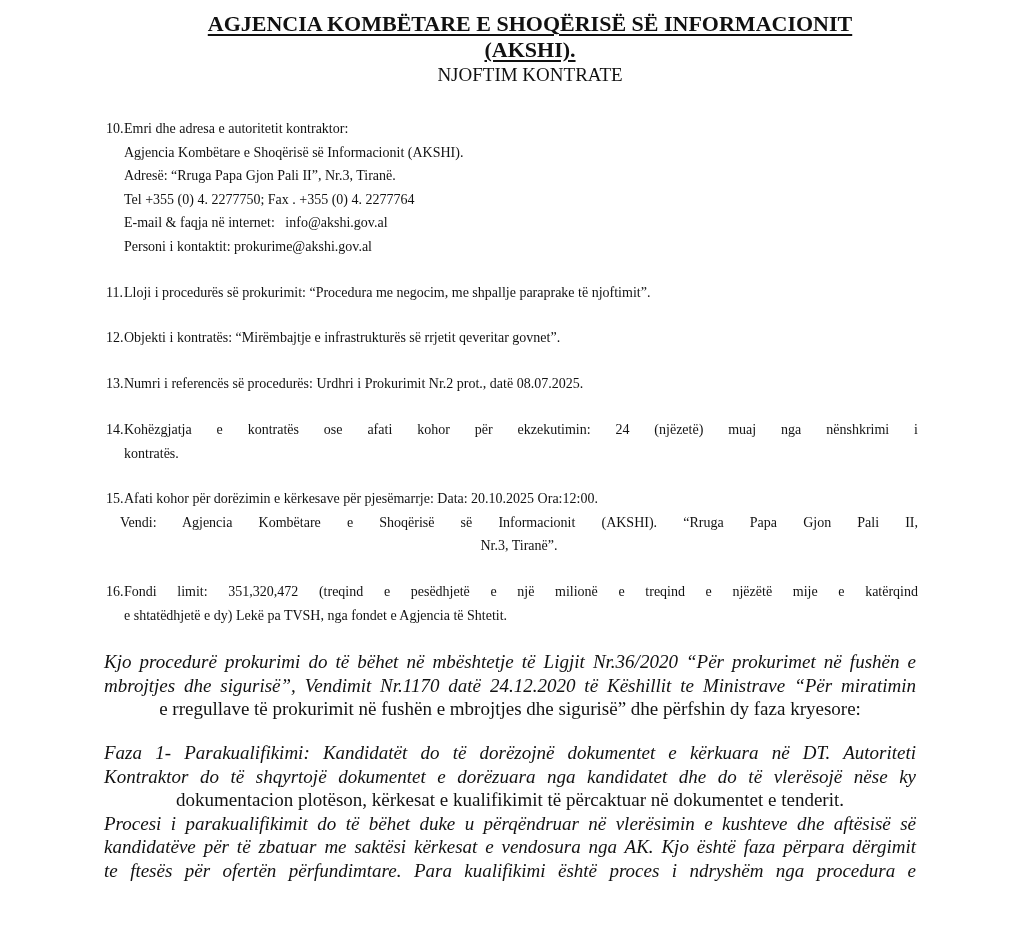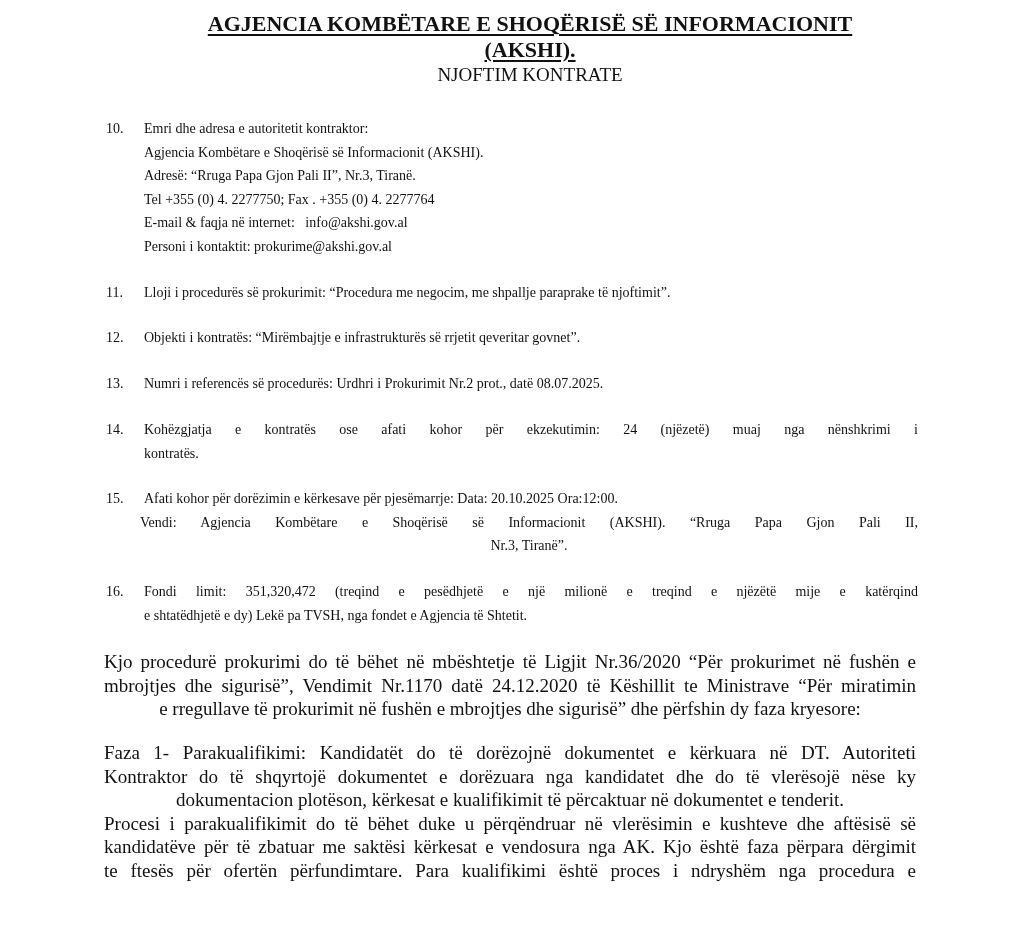--- a/index.html
+++ b/index.html
@@ -50,35 +50,36 @@
       font-size: 14px;
       line-height: 23.5px;
     }
     .item .num {
       position: absolute;
       left: 0;
       top: 0;
       width: 38px;
     }
     .item .body {
-      margin-left: 38px;
+      margin-left: 18px;
     }
     .item .line { display: block; }
     .para {
       position: absolute;
       left: 104px;
       width: 812px;
       font-size: 19px;
       line-height: 23.5px;
       text-align: justify;
     }
     .para .jline {
       display: block;
       text-align: justify;
       text-align-last: justify;
+      font-style: italic;
     }
     .para .lastline {
       display: block;
       text-align: center;
     }
   </style>
 </head>
 <body>
 
 <div class="page">

